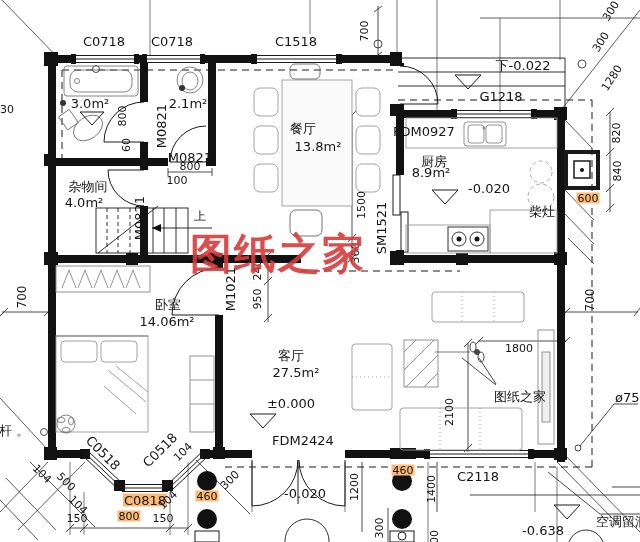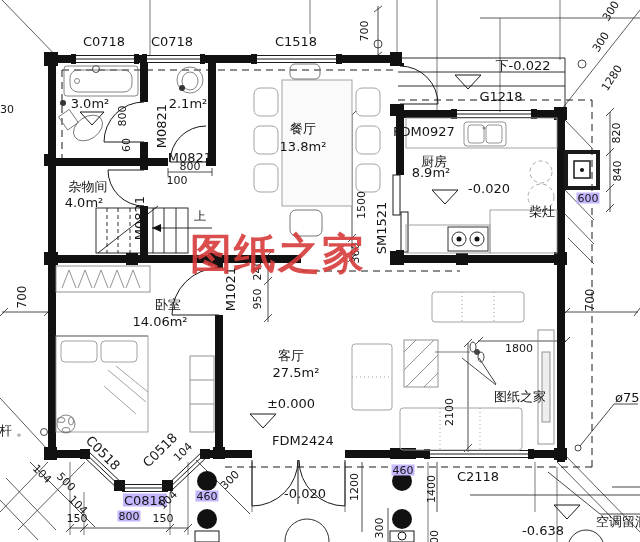--- a/index.html
+++ b/index.html
@@ -7,21 +7,21 @@
         font-family:"DejaVu Sans",sans-serif}
   .plan svg{position:absolute;left:0;top:0}
   .t{position:absolute;color:#151515;white-space:nowrap;line-height:1;
      transform:translate(-50%,-50%);font-size:12px}
   .s11{font-size:11px}.s13{font-size:13px}
   .v{transform:translate(-50%,-50%) rotate(-90deg)}
   .d45{transform:translate(-50%,-50%) rotate(45deg)}
   .dm45{transform:translate(-50%,-50%) rotate(-45deg)}
   .d55{transform:translate(-50%,-50%) rotate(-57deg)}
   .l{transform:none}
-  .bg{background:#c4b5fd;padding:0 1px}
+  .bg{background:#fdba74;padding:0 1px}
   .wm{position:absolute;left:190px;top:226px;font-size:42px;font-weight:bold;
       letter-spacing:2px;opacity:.9}
 </style>
 </head>
 <body>
 
 <div class="plan">
 
 <svg width="640" height="542" viewBox="0 0 640 542">
   <g stroke="#1a1a1a" stroke-width="1" fill="none">
@@ -434,26 +434,26 @@
 <div class="t s13 dm45" style="left:160px;top:450px">C0518</div>
 <div class="t s13 bg" style="left:145px;top:500px">C0818</div>
 <div class="t s13" style="left:478px;top:476px">C2118</div>
 <div class="t s13" style="left:303px;top:440px">FDM2424</div>
 
 <div class="t s13" style="left:90px;top:103px">3.0m²</div>
 <div class="t s13" style="left:188px;top:103px">2.1m²</div>
 <div class="t s13" style="left:88px;top:186px">杂物间</div>
 <div class="t s13" style="left:84px;top:202px">4.0m²</div>
 <div class="t s13" style="left:303px;top:128px">餐厅</div>
-<div class="t s13" style="left:303px;top:146px">13.8m²</div>
+<div class="t s13" style="left:318px;top:146px">13.8m²</div>
 <div class="t s13" style="left:434px;top:161px">厨房</div>
 <div class="t s13" style="left:431px;top:172px">8.9m²</div>
 <div class="t s13" style="left:542px;top:211px">柴灶</div>
 <div class="t s13" style="left:168px;top:304px">卧室</div>
-<div class="t s13" style="left:160px;top:321px">14.06m²</div>
+<div class="t s13" style="left:167px;top:321px">14.06m²</div>
 <div class="t s13" style="left:291px;top:355px">客厅</div>
 <div class="t s13" style="left:296px;top:372px">27.5m²</div>
 <div class="t" style="left:200px;top:216px">上</div>
 <div class="t s13" style="left:520px;top:396px">图纸之家</div>
 <div class="t s13 l" style="left:-14px;top:424px">栏杆 。</div>
 <div class="t s13 l" style="left:596px;top:515px">空调留洞</div>
 
 <div class="t s13" style="left:523px;top:65px">下-0.022</div>
 <div class="t s13" style="left:489px;top:188px">-0.020</div>
 <div class="t s13" style="left:291px;top:403px">±0.000</div>

